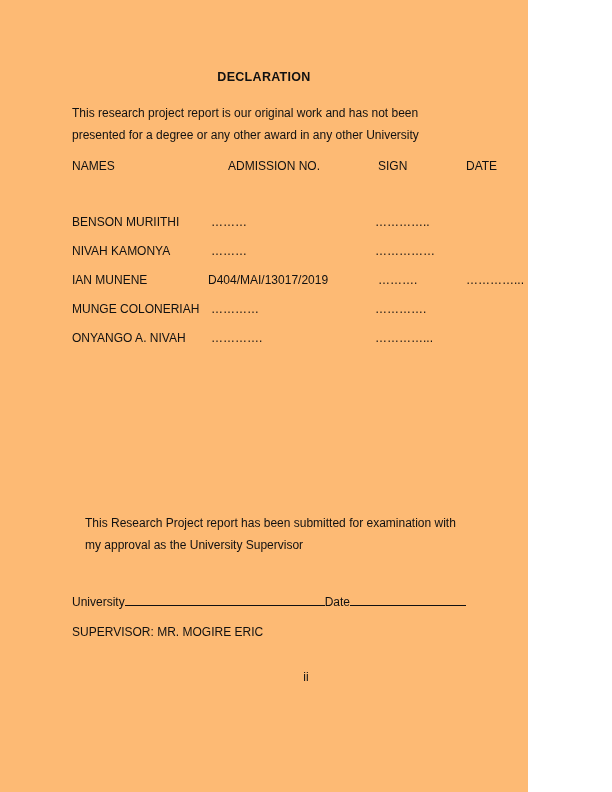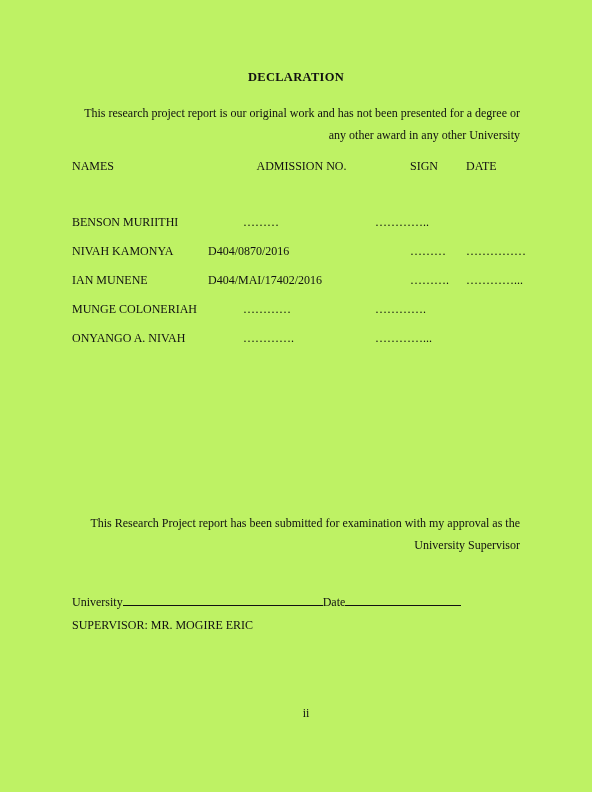--- a/index.html
+++ b/index.html
@@ -2,64 +2,65 @@
 <html><head>
 <meta charset="utf-8">
 <style>
   html, body {
     margin: 0;
     padding: 0;
     background: #ffffff;
   }
   .page {
     position: relative;
-    width: 592px;
+    width: 528px;
     height: 792px;
     box-sizing: border-box;
     padding: 70px 72px 0 72px;
-    background: #bef264;
-    font-family: Liberation Serif, serif;
+    background: #fdba74;
+    font-family: Liberation Sans, sans-serif;
     font-size: 12px;
     color: #111111;
     overflow: hidden;
   }
   .doc-title {
     font-size: 12.5px;
     font-weight: bold;
     text-align: center;
     letter-spacing: 0.3px;
     line-height: 14px;
     margin: 0 0 18px 0;
   }
   .para {
     margin: 0;
     line-height: 22px;
-    text-align: right;
+    text-align: left;
   }
   .intro {
     margin-bottom: 13px;
   }
   .tbl-row {
     display: grid;
     grid-template-columns: 136px 167px 91px auto;
     line-height: 14px;
     white-space: nowrap;
   }
   .tbl-header {
     margin-bottom: 42px;
   }
-  .tbl-header .cell-admission { padding-left: 20px; text-align: center; }
+  .tbl-header .cell-admission { padding-left: 20px; }
   .tbl-body-row {
     margin-bottom: 15px;
   }
   .cell { overflow: visible; }
-  .cell-sign { padding-left: 3px; margin-left: 32px; }
+  .cell-sign { padding-left: 3px; }
   .cell-date { padding-left: 0px; }
   .approval {
     margin-top: 167px;
+    margin-left: 13px;
   }
   .signature-row {
     margin-top: 37px;
     line-height: 14px;
     white-space: nowrap;
   }
   .sig-underline {
     display: inline-block;
     width: 200px;
     height: 12px;
@@ -67,26 +68,26 @@
     vertical-align: baseline;
   }
   .date-underline {
     display: inline-block;
     width: 116px;
     height: 12px;
     border-bottom: 1px solid #111111;
     vertical-align: baseline;
   }
   .supervisor-line {
-    margin-top: 9px;
+    margin-top: 16px;
     line-height: 14px;
   }
   .page-number {
     position: absolute;
-    top: 706px;
+    top: 670px;
     left: 0;
     width: 612px;
     text-align: center;
     line-height: 14px;
   }
 </style>
 </head>
 <body>
 
 <div class="page">
@@ -103,28 +104,27 @@
   </div>
 
   <div class="tbl-row tbl-body-row">
     <div class="cell">BENSON MURIITHI</div>
     <div class="cell cell-sign">………</div>
     <div class="cell cell-date">…………..</div>
   </div>
 
   <div class="tbl-row tbl-body-row">
     <div class="cell">NIVAH KAMONYA</div>
-    <div class="cell">D404/0870/2016</div>
     <div class="cell cell-sign">………</div>
     <div class="cell cell-date">……………</div>
   </div>
 
   <div class="tbl-row tbl-body-row">
     <div class="cell">IAN MUNENE</div>
-    <div class="cell">D404/MAI/17402/2016</div>
+    <div class="cell">D404/MAI/13017/2019</div>
     <div class="cell cell-sign">……….</div>
     <div class="cell cell-date">…………...</div>
   </div>
 
   <div class="tbl-row tbl-body-row">
     <div class="cell">MUNGE COLONERIAH</div>
     <div class="cell cell-sign">…………</div>
     <div class="cell cell-date">………….</div>
   </div>
 

